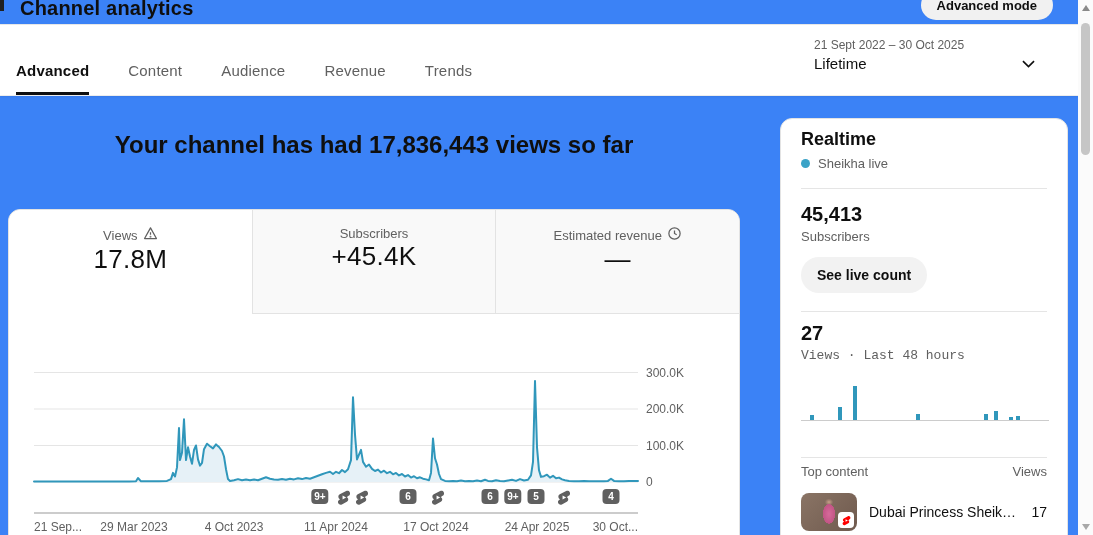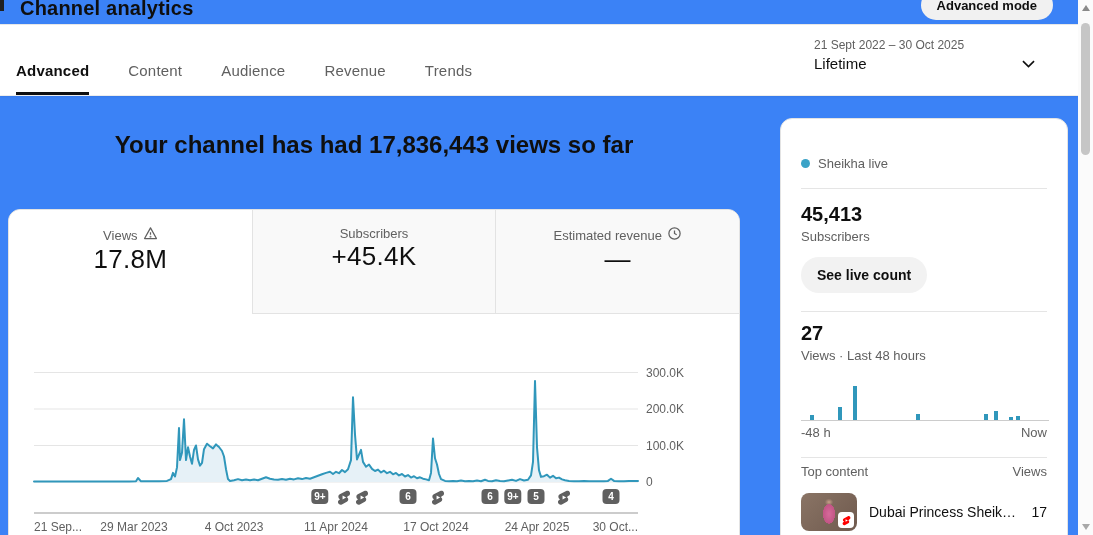--- a/index.html
+++ b/index.html
@@ -60,21 +60,21 @@
   .rt-pad { position:absolute; left:20px; right:20px; }
   .rt-title { top:10px; font-size:18px; font-weight:600; }
   .rt-status { top:37px; display:flex; align-items:center; gap:8px; font-size:13px; color:#606060; }
   .rt-dot { width:9px; height:9px; border-radius:50%; background:#3ba3c7; }
   .rt-div { height:1px; background:#e5e5e5; }
   .rt-subs { top:84px; font-size:20px; font-weight:600; }
   .rt-subs-label { top:110px; font-size:13px; color:#606060; }
   .live-count-btn { position:absolute; left:20px; top:138px; height:36px; padding:0 16px; background:#f2f2f2;
     border:none; border-radius:18px; font-size:14px; font-weight:600; color:#0f0f0f; font-family:inherit; cursor:pointer; }
   .rt-views { top:203px; font-size:20px; font-weight:600; }
-  .rt-views-label { top:229px; font-size:13px; color:#606060; }
+  .rt-views-label { top:229px; font-size:13px; color:#606060;font-family:Liberation Mono, monospace; }
   .mini-chart { position:absolute; left:20px; top:257px; width:248px; height:45px; border-bottom:1px solid #ccc; }
   .mini-bar { position:absolute; bottom:0; width:4px; background:#3097bb; }
   .mini-axis { top:306px; display:flex; justify-content:space-between; font-size:13px; color:#606060; }
   .tc-head { top:345px; display:flex; justify-content:space-between; font-size:13px; color:#606060; }
   .tc-row { top:374px; display:flex; align-items:center; gap:12px; cursor:pointer; }
   .tc-thumb { width:56px; height:38px; border-radius:8px; flex:none; position:relative;
     background:
       radial-gradient(ellipse 10px 16px at 50% 55%, #d76a9a 0%, #c25585 60%, rgba(0,0,0,0) 62%),
       radial-gradient(ellipse 6px 5px at 50% 24%, #c9a08a 0%, rgba(0,0,0,0) 70%),
       linear-gradient(135deg,#8a7465 0%, #6f5a4e 100%);
@@ -202,20 +202,21 @@
         <span class="x-label" style="left: 100px; transform: translateX(-50%);">29 Mar 2023</span>
         <span class="x-label" style="left: 200px; transform: translateX(-50%);">4 Oct 2023</span>
         <span class="x-label" style="left: 302px; transform: translateX(-50%);">11 Apr 2024</span>
         <span class="x-label" style="left: 402px; transform: translateX(-50%);">17 Oct 2024</span>
         <span class="x-label" style="left: 503px; transform: translateX(-50%);">24 Apr 2025</span>
         <span class="x-label" style="left: 604px; transform: translateX(-100%);">30 Oct...</span>
       </div>
   </div>
 
   <div class="rt-card">
+    <div class="rt-pad rt-title">Realtime</div>
     <div class="rt-pad rt-status">
       <span class="rt-dot"></span>
       <span>Sheikha live</span>
     </div>
     <div class="rt-pad rt-div" style="top:69px"></div>
 
     <div class="rt-pad rt-subs">45,413</div>
     <div class="rt-pad rt-subs-label">Subscribers</div>
     <button class="live-count-btn">See live count</button>
     <div class="rt-pad rt-div" style="top:192px"></div>
@@ -226,24 +227,20 @@
     <div class="mini-chart" id="mini-chart">
         <div class="mini-bar" style="left: 9px; height: 5px; background: rgb(48, 151, 187);"></div>
         <div class="mini-bar" style="left: 37px; height: 13px; background: rgb(48, 151, 187);"></div>
         <div class="mini-bar" style="left: 52px; height: 34px; background: rgb(48, 151, 187);"></div>
         <div class="mini-bar" style="left: 115px; height: 6px; background: rgb(48, 151, 187);"></div>
         <div class="mini-bar" style="left: 183px; height: 6px; background: rgb(48, 151, 187);"></div>
         <div class="mini-bar" style="left: 193px; height: 9px; background: rgb(48, 151, 187);"></div>
         <div class="mini-bar" style="left: 208px; height: 3px; background: rgb(48, 151, 187);"></div>
         <div class="mini-bar" style="left: 215px; height: 4px; background: rgb(48, 151, 187);"></div>
       </div>
-    <div class="rt-pad mini-axis">
-      <span>-48 h</span>
-      <span>Now</span>
-    </div>
     <div class="rt-pad rt-div" style="top:338px"></div>
 
     <div class="rt-pad tc-head">
       <span>Top content</span>
       <span>Views</span>
     </div>
     <div class="rt-pad tc-row" id="tc-row">
     <div class="tc-thumb">
       <div class="tc-shorts-badge">
             <svg width="11" height="11" viewBox="0 0 24 24">

